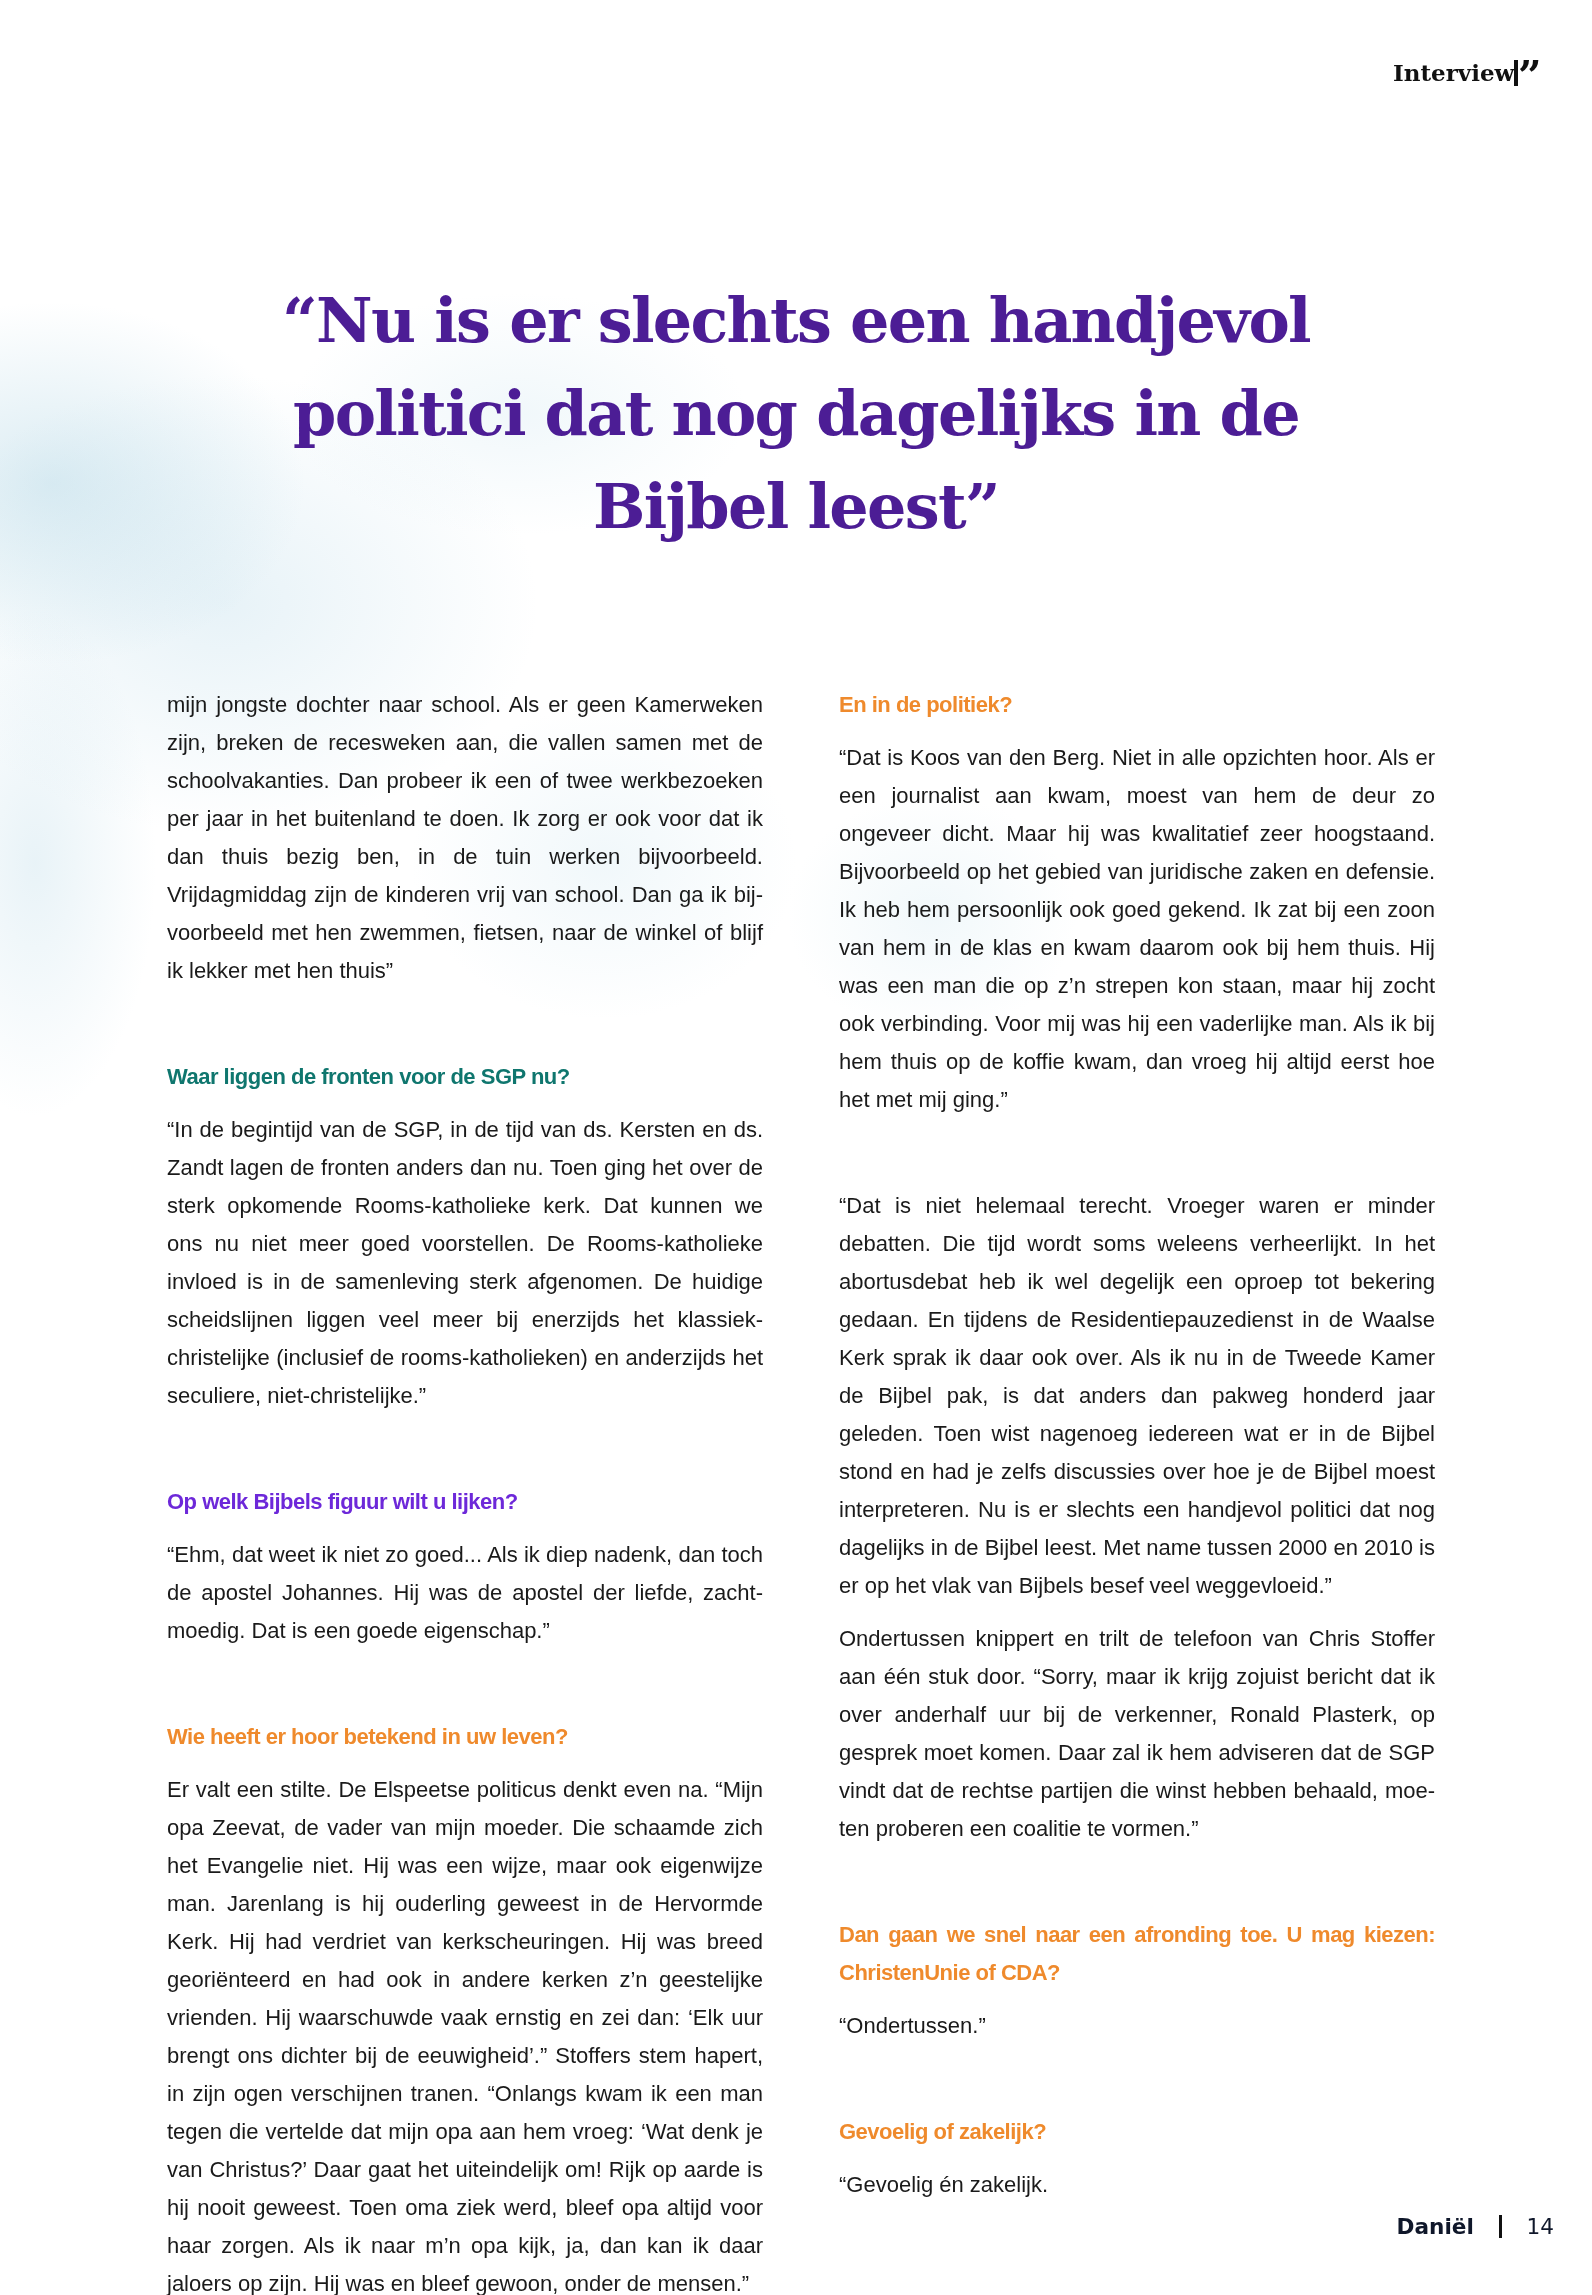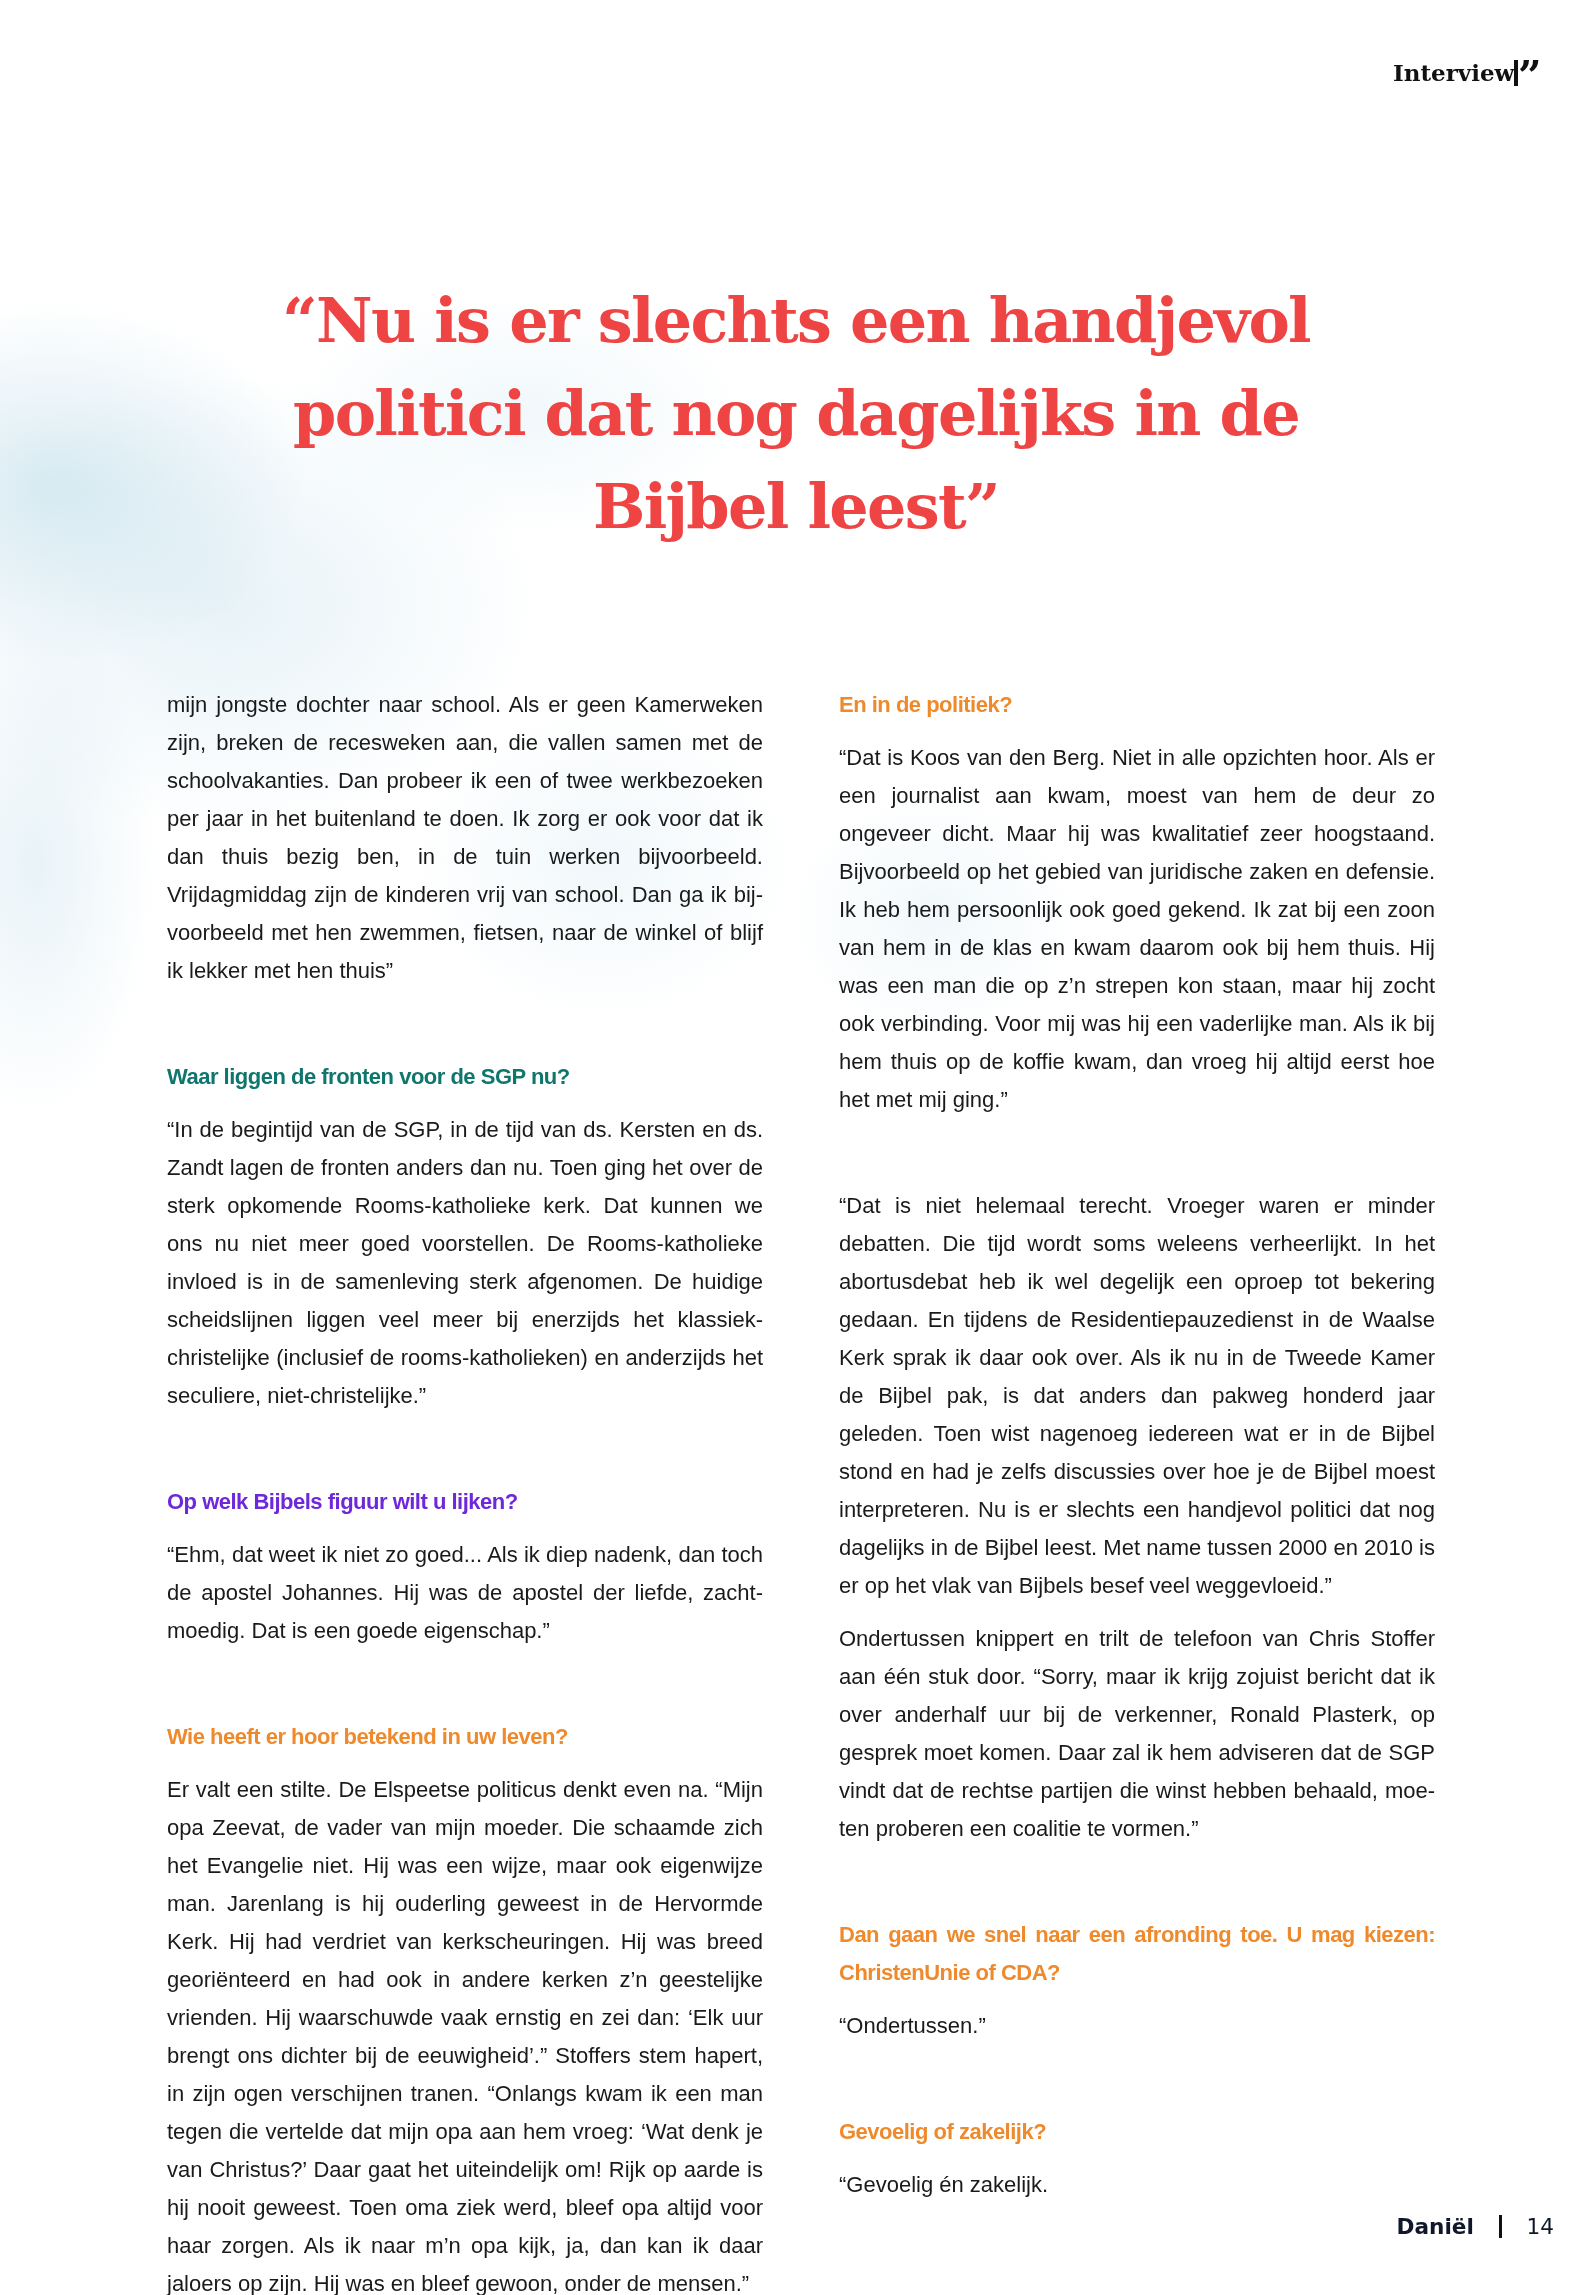--- a/index.html
+++ b/index.html
@@ -105,21 +105,21 @@
 <body>
 
 <div class="watercolor"></div>
 
 <div class="running-head">
   <span>Interview</span>
   <span class="sep"></span>
   <span class="quote-icon">”</span>
 </div>
 
-<h1 class="headline" style="color: #ef4444;">“Nu is er slechts een handjevol politici dat nog dagelijks in de Bijbel leest”</h1>
+<h1 class="headline" style="color: #4c1d95;">“Nu is er slechts een handjevol politici dat nog dagelijks in de Bijbel leest”</h1>
 
 <div class="column col-left">
   <p>mijn jongste dochter naar school. Als er geen Kamerweken zijn, breken de recesweken aan, die vallen samen met de schoolvakanties. Dan probeer ik een of twee werkbezoe­ken per jaar in het buitenland te doen. Ik zorg er ook voor dat ik dan thuis bezig ben, in de tuin werken bijvoorbeeld. Vrijdagmiddag zijn de kinderen vrij van school. Dan ga ik bij­voorbeeld met hen zwemmen, fietsen, naar de winkel of blijf ik lekker met hen thuis”</p>
   <div class="gap"></div>
 
   <p class="question" style="color: #0f766e;">Waar liggen de fronten voor de SGP nu?</p>
   <p>“In de begintijd van de SGP, in de tijd van ds. Kersten en ds. Zandt lagen de fronten anders dan nu. Toen ging het over de sterk opkomende Rooms-katholieke kerk. Dat kunnen we ons nu niet meer goed voorstellen. De Rooms-katholieke invloed is in de samenleving sterk afgenomen. De huidige scheids­lijnen liggen veel meer bij enerzijds het klassiek-christelijke (inclusief de rooms-katholieken) en anderzijds het seculiere, niet-christelijke.”</p>
   <div class="gap"></div>
 
   <p class="question" style="color: #6d28d9;">Op welk Bijbels figuur wilt u lijken?</p>

